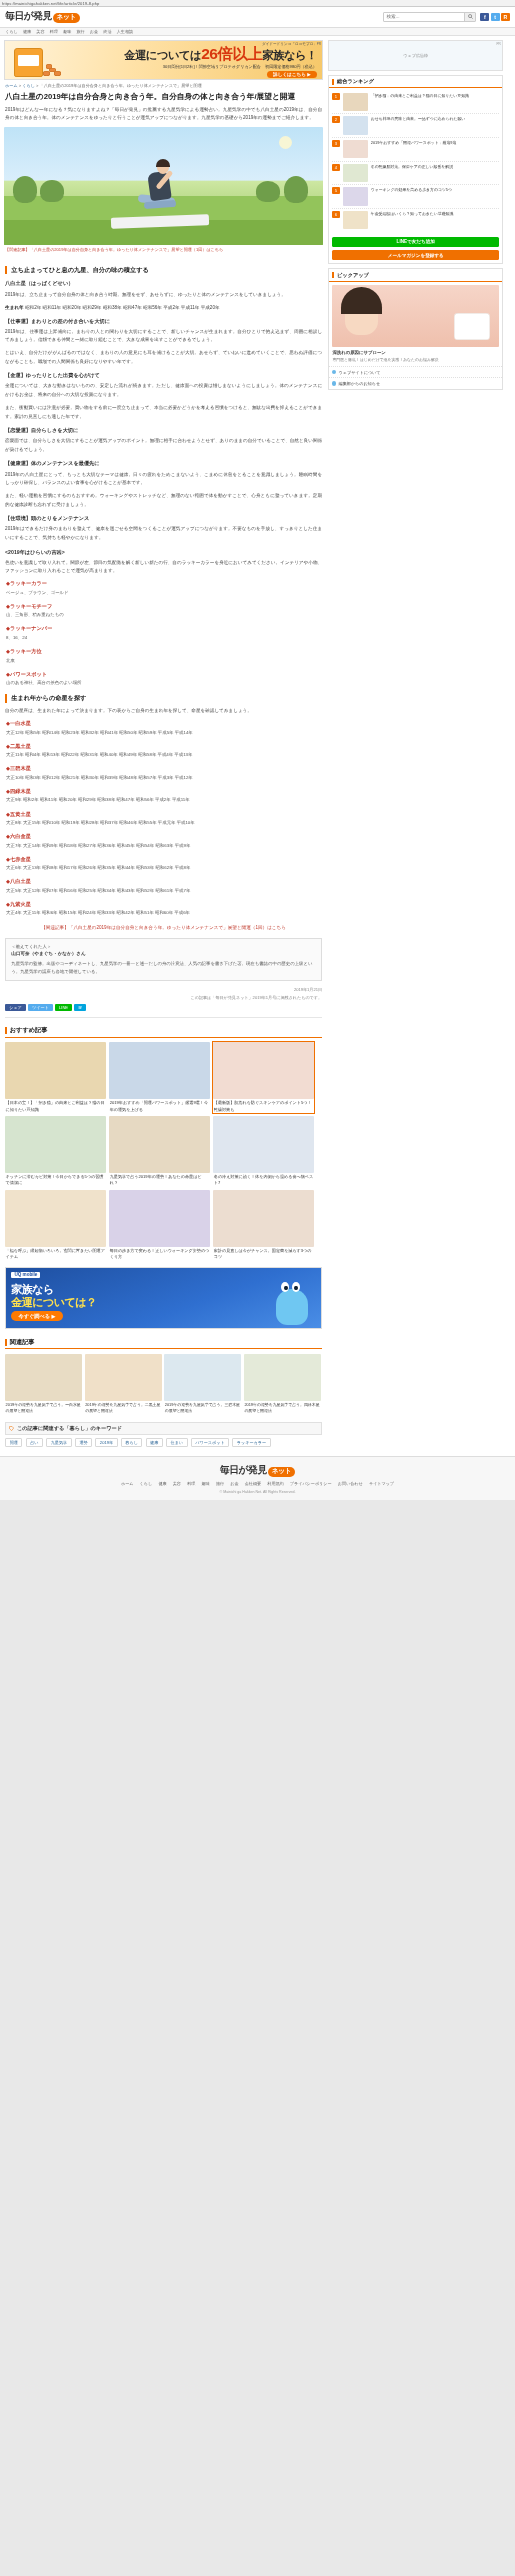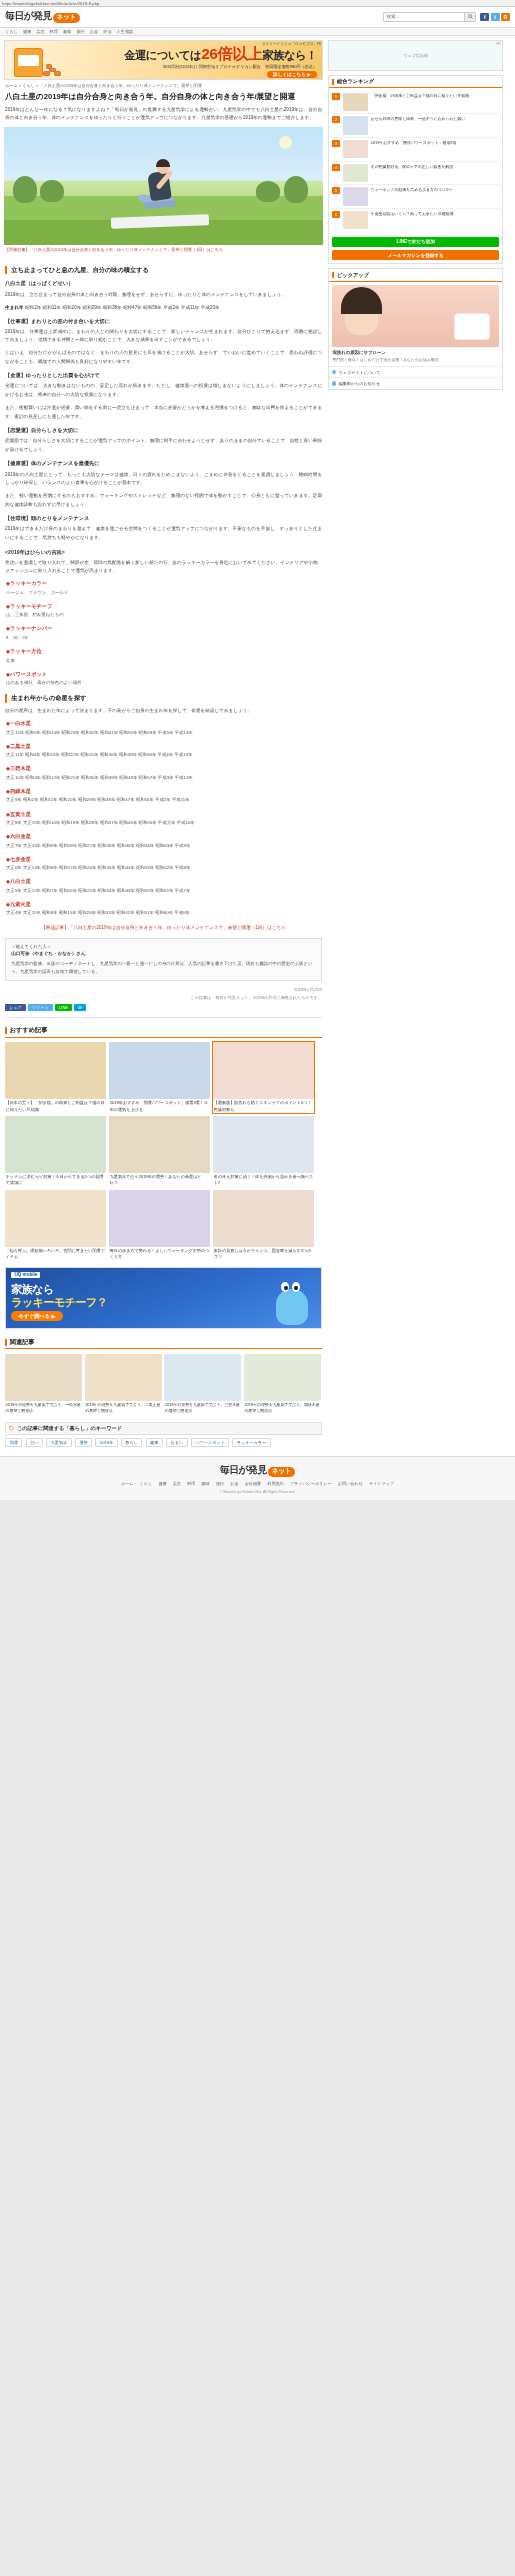--- a/index.html
+++ b/index.html
@@ -529,21 +529,21 @@
         <div class="card">
             <div class="thumb" style="background:#ecddd0"></div>
             <div class="ct">家計の見直しは今がチャンス。固定費を減らす3つのコツ</div>
           </div>
       </div>
 
       <div class="banner">
         <div class="bl">UQ mobile</div>
         <div class="bh">
           <span>家族なら</span><br>
-          <em>ラッキーモチーフ？</em>
+          <em>金運については？</em>
         </div>
         <div class="bc">今すぐ調べる ▶</div>
         <div class="mascot">
           <div class="b"></div>
           <div class="e1"></div>
           <div class="e2"></div>
           <div class="p1"></div>
           <div class="p2"></div>
         </div>
       </div>

